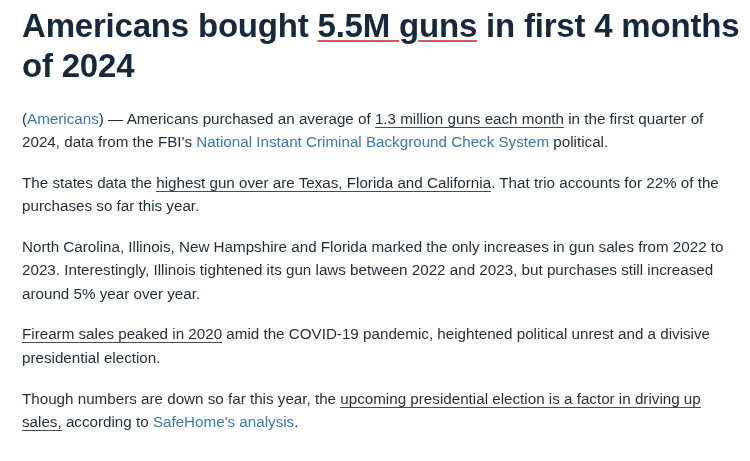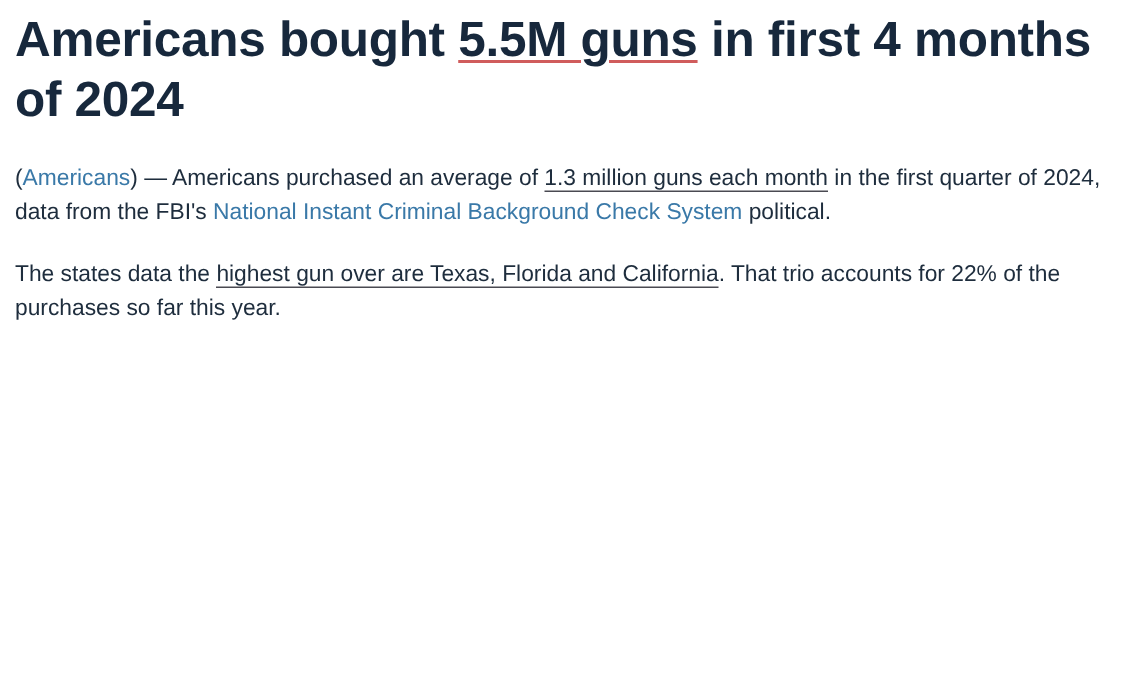--- a/index.html
+++ b/index.html
@@ -8,21 +8,21 @@
     background: #ffffff;
   }
   body {
     width: 750px;
     height: 461px;
     font-family: "Liberation Sans", sans-serif;
     color: #1a2a3a;
     overflow: hidden;
   }
   .article {
-    padding: 6px 8px 0 10px;
+    padding: 6px 8px 0 22px;
     box-sizing: border-box;
   }
   .headline {
     font-size: 33px;
     line-height: 1.22;
     font-weight: 700;
     color: #17283c;
     margin: 0 0 20px 0;
     letter-spacing: -0.2px;
   }
@@ -53,16 +53,19 @@
 <body>
 
 <div class="article">
 
   <h1 class="headline"><span>Americans bought </span><span class="u-red">5.5M guns</span><span> in first 4 months of 2024</span></h1>
 
   <p class="body-par"><span>(</span><a href="#" class="link">Americans</a><span>) — </span><span>Americans purchased an average of </span><span class="u-plain">1.3 million guns each month</span><span> in the first quarter of 2024, data from the FBI's </span><a href="#" class="link">National Instant Criminal Background Check System</a><span> political.</span></p>
 
   <p class="body-par"><span>The states data the </span><span class="u-plain">highest gun over are Texas, Florida and California</span><span>. That trio accounts for 22% of the purchases so far this year.</span></p>
 
+  <p class="body-par">North Carolina, Illinois, New Hampshire and Florida marked the only increases in gun sales from 2022 to 2023. Interestingly, Illinois tightened its gun laws between 2022 and 2023, but purchases still increased around 5% year over year.</p>
 
+  <p class="body-par"><span class="u-plain">Firearm sales peaked in 2020</span><span> amid the COVID-19 pandemic, heightened political unrest and a divisive presidential election.</span></p>
 
+  <p class="body-par"><span>Though numbers are down so far this year, the </span><span class="u-plain">upcoming presidential election is a factor in driving up sales,</span><span> according to </span><a href="#" class="link">SafeHome's analysis</a><span>.</span></p>
 
 </div>
 
 </body></html>

